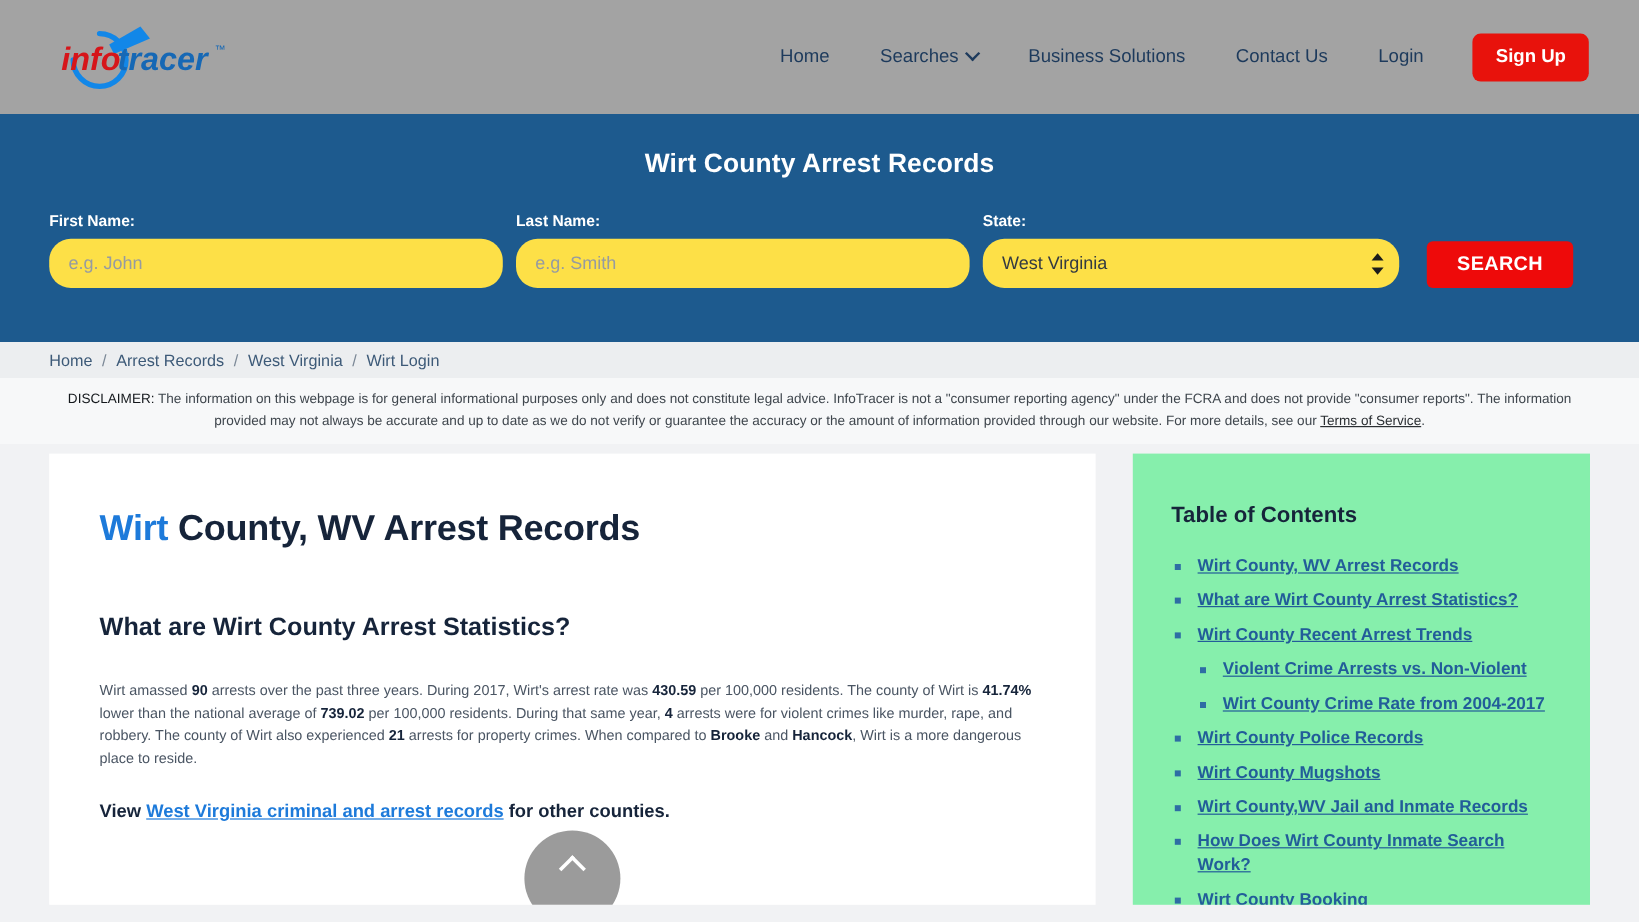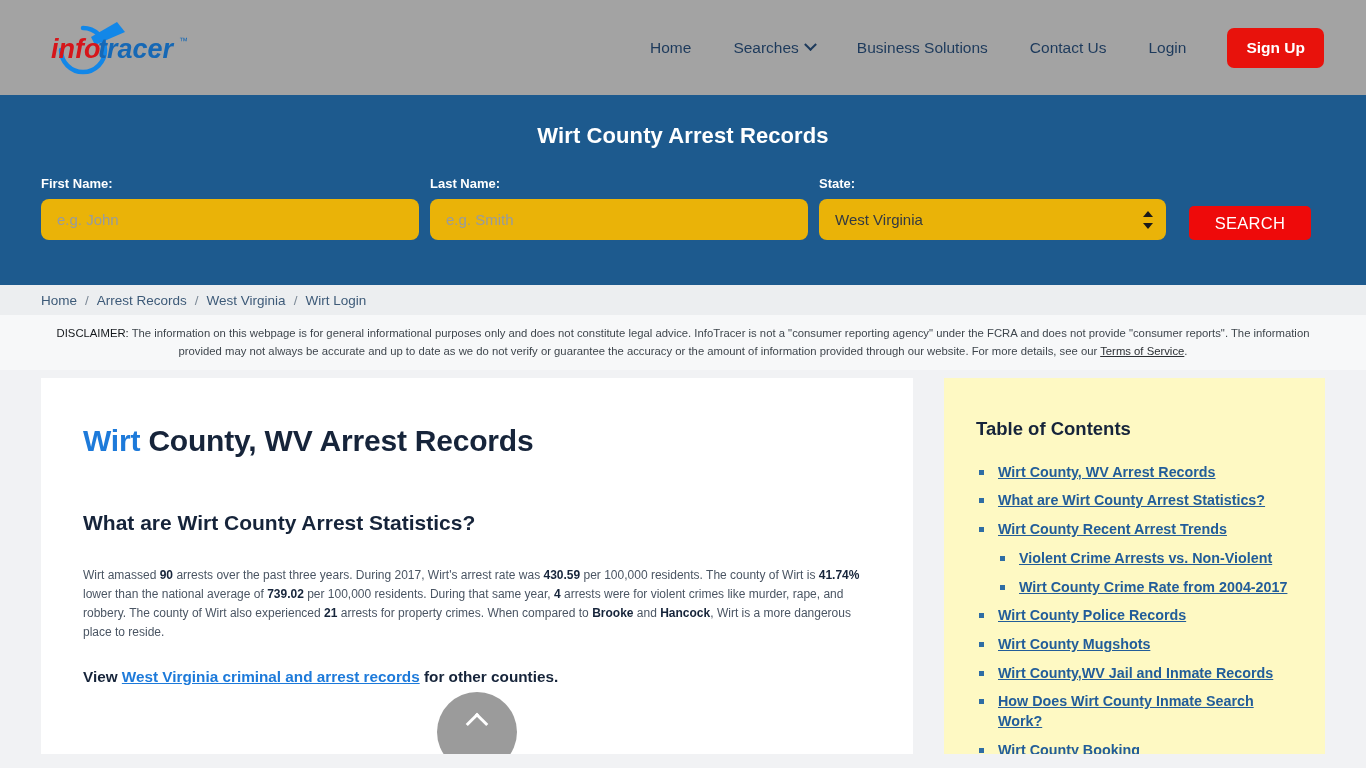--- a/index.html
+++ b/index.html
@@ -96,26 +96,26 @@
   .field.st { width: 347px; }
   .field-label {
     color: #ffffff;
     font-size: 13px;
     font-weight: bold;
     margin-bottom: 8px;
   }
   .field input, .field select {
     height: 41px;
     border: none;
-    border-radius: 8px;
+    border-radius: 18px;
     padding: 0 16px;
     font-size: 15px;
     color: #333a42;
     font-family: "Liberation Sans", sans-serif;
-    background: #eab308;
+    background: #fde047;
     outline: none;
     width: 100%;
   }
   .field input::placeholder { color: #969ba1; }
   .select-wrap { position: relative; }
   .select-wrap select {
     appearance: none;
     -webkit-appearance: none;
     padding-right: 36px;
   }
@@ -136,24 +136,24 @@
     border-right: 5px solid transparent;
   }
   .spinner-ico i.up { border-bottom: 6px solid #1b1b1b; }
   .spinner-ico i.dn { border-top: 6px solid #1b1b1b; }
 
   .search-btn {
     background: #ee0a0a;
     color: #ffffff;
     border: none;
     border-radius: 5px;
-    height: 34px;
+    height: 39px;
     width: 122px;
     font-size: 16.5px;
-    font-weight: normal;
+    font-weight: bold;
     letter-spacing: .3px;
     cursor: pointer;
     font-family: "Liberation Sans", sans-serif;
     margin-left: 12px;
   }
 
   
   .breadcrumb {
     background: #eceef0;
     height: 30px;
@@ -190,21 +190,21 @@
     height: calc(768px - 95px - 190px - 30px - 65px);
   }
   .main-card {
     background: #ffffff;
     flex: 1 1 auto;
     padding: 46px 42px 0 42px;
     position: relative;
     overflow: hidden;
   }
   .side-card {
-    background: #fef9c3;
+    background: #86efac;
     width: 381px;
     flex: 0 0 381px;
     padding: 40px 30px 0 32px;
     overflow: hidden;
   }
 
   h1.title {
     font-size: 30px;
     font-weight: bold;
     color: #16243a;

